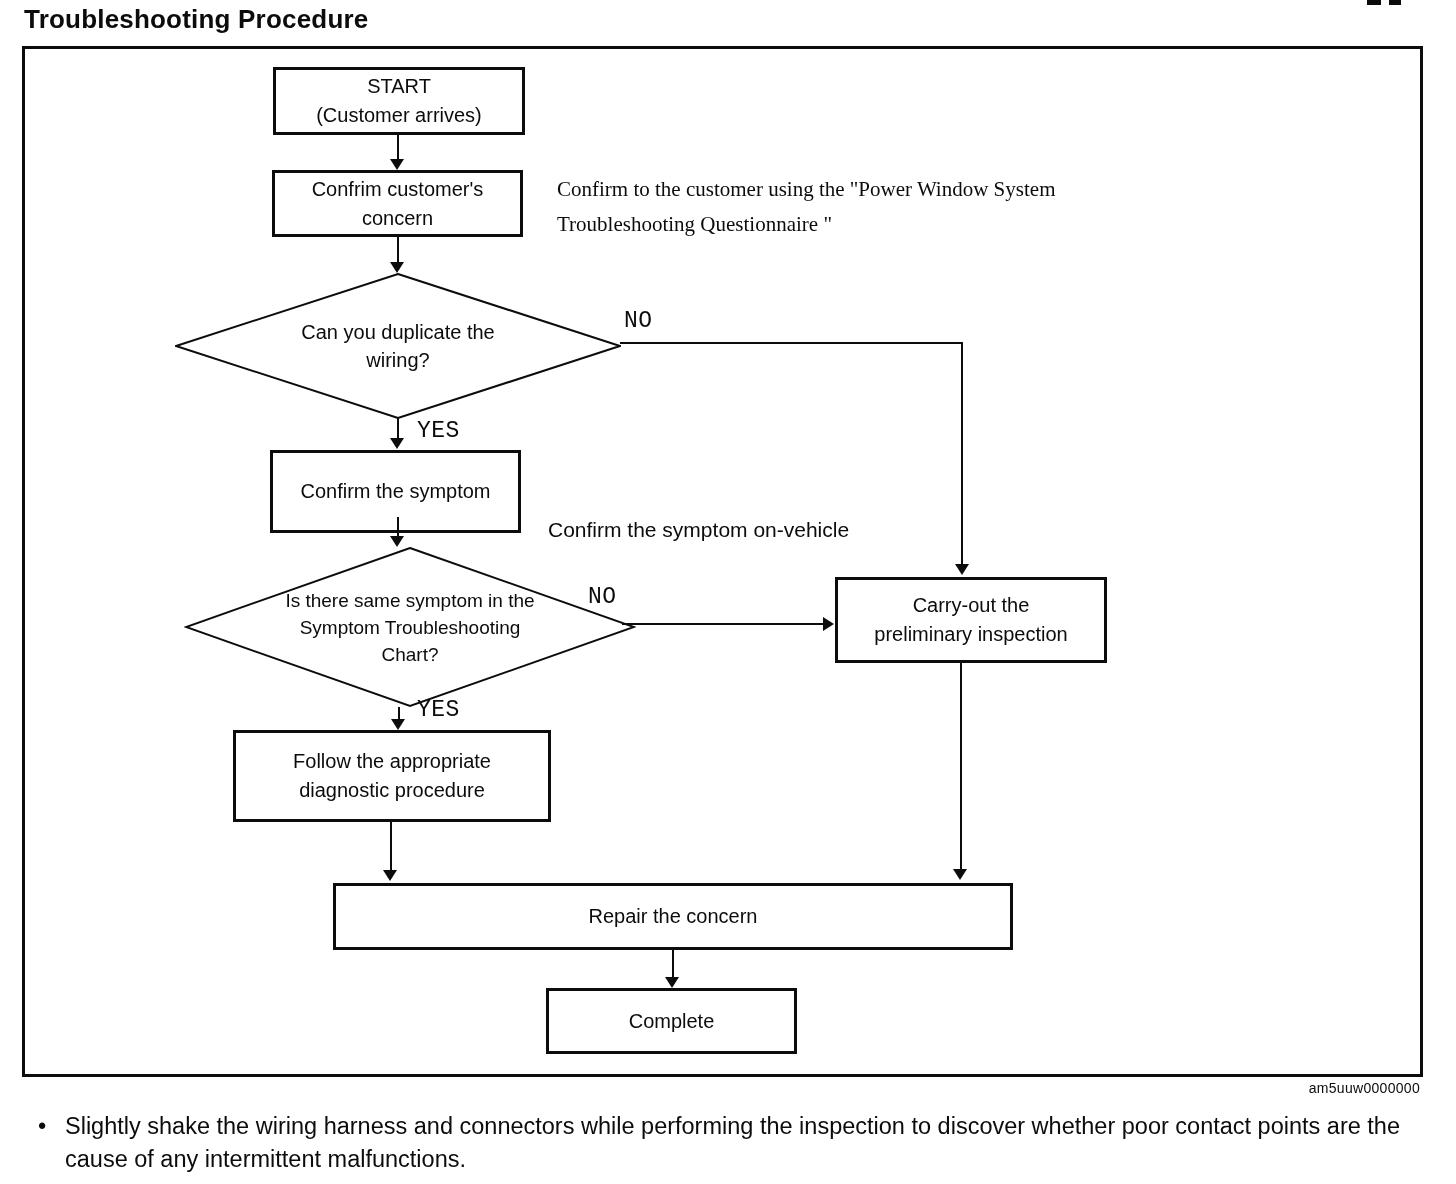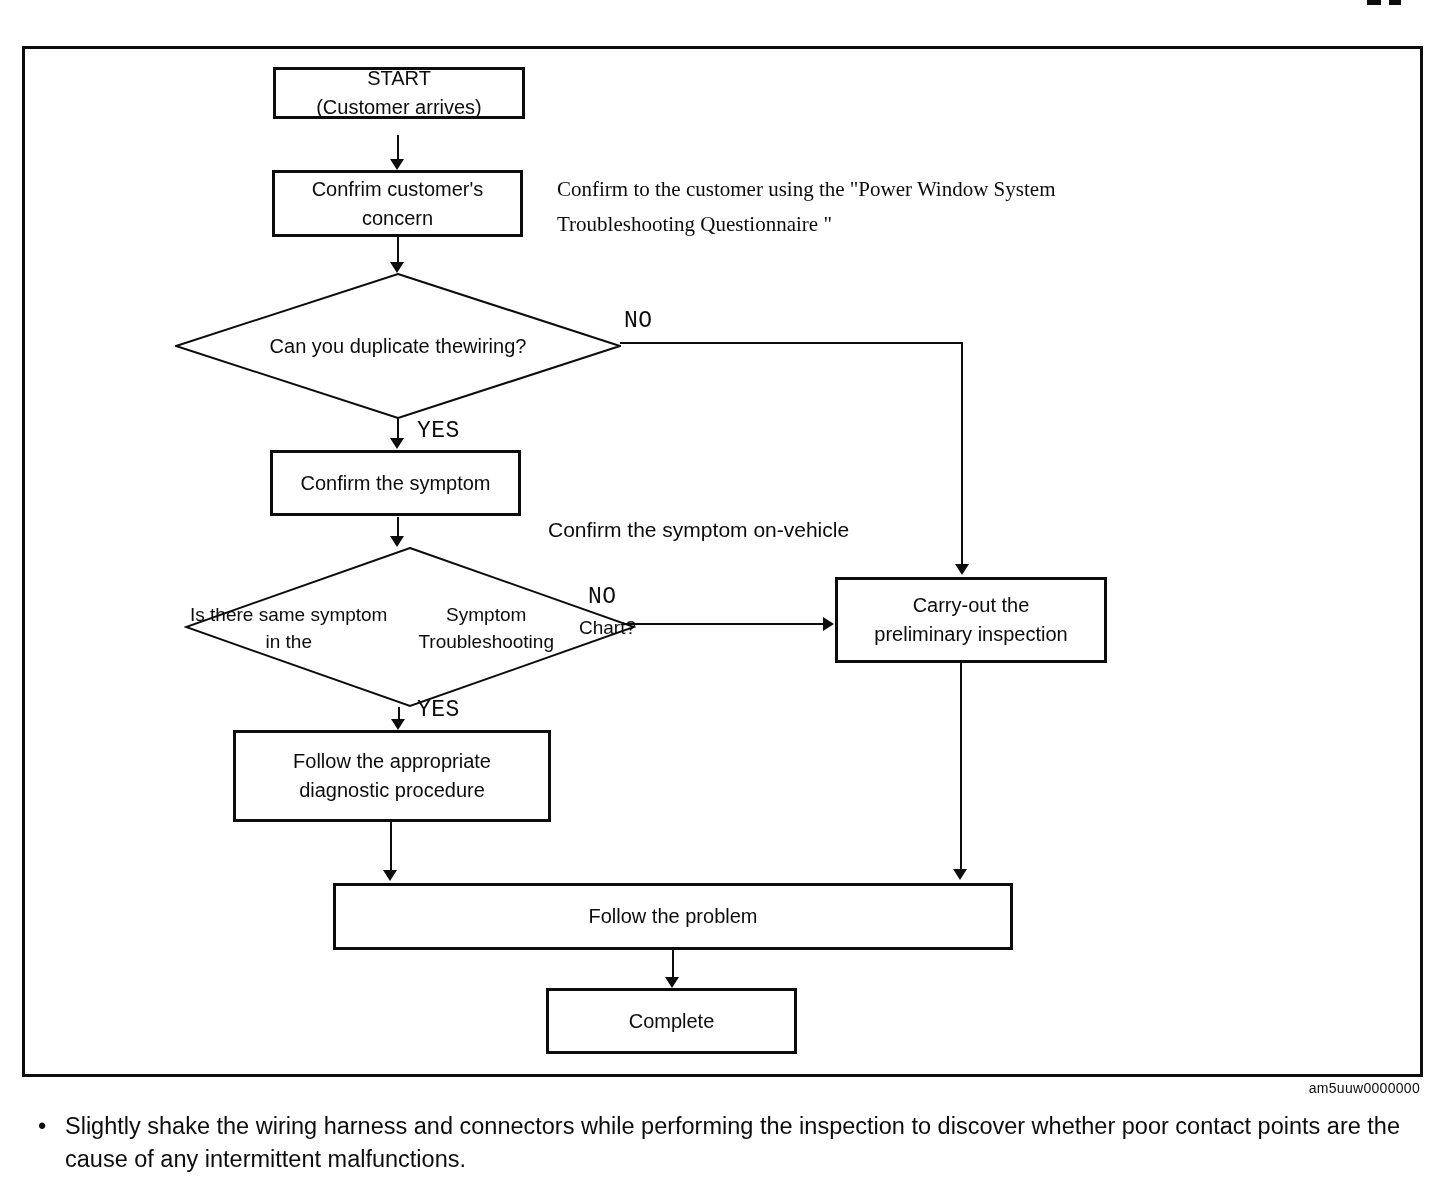--- a/index.html
+++ b/index.html
@@ -39,21 +39,21 @@
     text-align: center;
     font-size: 20px;
     line-height: 29px;
   }
   .diamond { position: absolute; }
   .diamond svg { display: block; }
   .dtext {
     position: absolute;
     inset: 0;
     display: flex;
-    flex-direction: row;
+    flex-direction: column;
     align-items: center;
     justify-content: center;
     text-align: center;
     font-size: 20px;
     line-height: 28px;
   }
   .dtext.small { font-size: 19px; line-height: 27px; }
   .vline { position: absolute; width: 2px; background: #0c0c0c; }
   .hline { position: absolute; height: 2px; background: #0c0c0c; }
   .ah-down {
@@ -98,27 +98,28 @@
   }
   .footnote .bullet { width: 27px; flex: 0 0 27px; }
   .footnote .ftext { width: 1340px; }
   .artifact { position: absolute; background: #0c0c0c; }
 </style>
 </head>
 <body>
 
 <div class="canvas">
 
+  <h1 class="title">Troubleshooting Procedure</h1>
 
   <div class="artifact" style="left:1367px;top:0;width:14px;height:5px;"></div>
   <div class="artifact" style="left:1389px;top:0;width:12px;height:5px;"></div>
 
   <div class="frame"></div>
 
-  <div class="box" style="left:273px;top:67px;width:252px;height:52px;">
+  <div class="box" style="left:273px;top:67px;width:252px;height:68px;">
     <div>START</div>
     <div>(Customer arrives)</div>
   </div>
 
   <div class="vline" style="left:397px;top:135px;height:26px;"></div>
   <div class="ah-down" style="left:390px;top:159px;"></div>
 
   <div class="box" style="left:272px;top:170px;width:251px;height:67px;">
     <div>Confrim customer's</div>
     <div>concern</div>
@@ -144,21 +145,21 @@
 
   <div class="edge-label" style="left:624px;top:308px;">NO</div>
   <div class="hline" style="left:620px;top:342px;width:343px;"></div>
   <div class="vline" style="left:961px;top:342px;height:224px;"></div>
   <div class="ah-down" style="left:955px;top:564px;"></div>
 
   <div class="edge-label" style="left:417px;top:418px;">YES</div>
   <div class="vline" style="left:397px;top:417px;height:24px;"></div>
   <div class="ah-down" style="left:390px;top:438px;"></div>
 
-  <div class="box" style="left:270px;top:450px;width:251px;height:66px;">
+  <div class="box" style="left:270px;top:450px;width:251px;height:83px;">
     <div>Confirm the symptom</div>
   </div>
 
   <div class="note" style="left:548px;top:468px;margin-top:44px;">
     <div>Confirm the symptom on-vehicle</div>
   </div>
 
   <div class="vline" style="left:397px;top:517px;height:22px;"></div>
   <div class="ah-down" style="left:390px;top:536px;"></div>
 
@@ -191,21 +192,21 @@
     <div>diagnostic procedure</div>
   </div>
 
   <div class="vline" style="left:390px;top:822px;height:50px;"></div>
   <div class="ah-down" style="left:383px;top:870px;"></div>
 
   <div class="vline" style="left:960px;top:663px;height:208px;"></div>
   <div class="ah-down" style="left:953px;top:869px;"></div>
 
   <div class="box" style="left:333px;top:883px;width:680px;height:67px;">
-    <div>Follow the problem</div>
+    <div>Repair the concern</div>
   </div>
 
   <div class="vline" style="left:672px;top:950px;height:30px;"></div>
   <div class="ah-down" style="left:665px;top:977px;"></div>
 
   <div class="box" style="left:546px;top:988px;width:251px;height:66px;">
     <div>Complete</div>
   </div>
 
   <div class="fig-code">am5uuw0000000</div>

